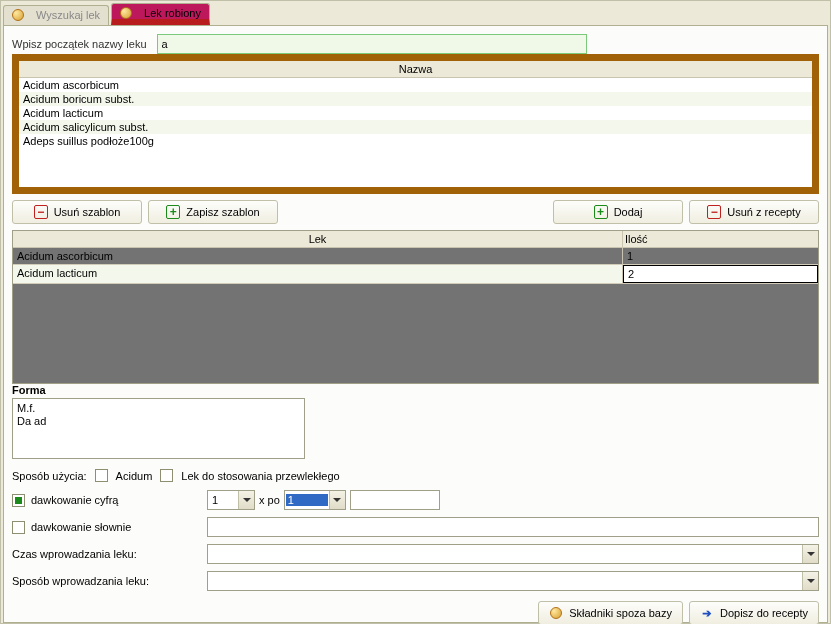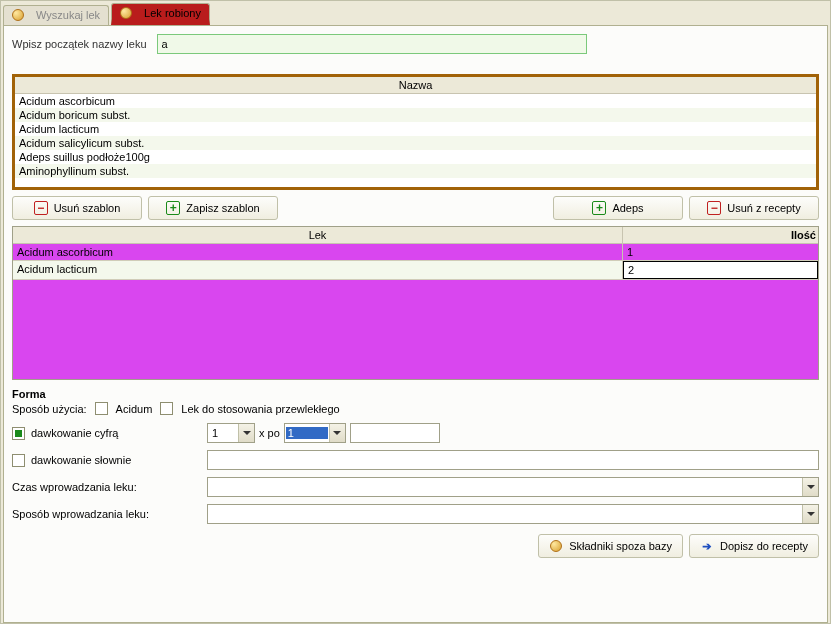--- a/index.html
+++ b/index.html
@@ -2,46 +2,46 @@
 <html><head>
 <meta charset="utf-8">
 <style>
 * { box-sizing: border-box; margin: 0; padding: 0; font-family: Tahoma, Arial, sans-serif; font-size: 11px; }
 body { background: #ece9d8; width: 831px; height: 624px; position: relative; }
 .window { width: 831px; height: 624px; padding: 2px; border: 1px solid #c0c0a8; background: #ece9d8; }
 
 .tabs { display: flex; height: 22px; margin-bottom: 0; }
 .tab { display: flex; gap: 12px; padding: 3px 8px; border: 1px solid #b0b090; border-bottom: none; background: #ece9d8; border-radius: 3px 3px 0 0; margin-right: 2px; cursor: pointer; }
 .tab.inactive { background: #e4e0d0; color: #888; margin-top: 2px; height: 20px; }
-.tab.active { background: #b91c1c; border-bottom: 6px solid #b91c1c; position: relative; z-index: 1; }
+.tab.active { background: #be185d; border-bottom: 6px solid #b91c1c; position: relative; z-index: 1; }
 .tab-icon { width: 12px; height: 12px; display: inline-flex; align-items: center; justify-content: center; }
 
 .panel { border: 1px solid #b0b090; background: #fcfcfa; padding: 8px; height: 598px; }
 
-.search-row { display: flex; align-items: center; gap: 10px; margin-bottom: 20px; }
+.search-row { display: flex; align-items: center; gap: 10px; margin-bottom: 0; }
 .search-label { color: #333; }
 .search-input { flex: 0 0 430px; height: 20px; border: 1px solid #7bc97b; background: #f0f9e8; padding: 2px 4px; }
 
-.name-table { border: 3px solid #a16207; background: #fff; margin-bottom: 6px; height: 116px; position: relative; }
+.name-table { border: 7px solid #a16207; background: #fff; margin-bottom: 6px; height: 140px; position: relative; }
 .name-header { text-align: center; background: #ece9d8; border-bottom: 1px solid #c8c4b0; padding: 2px; font-weight: normal; }
 .name-body { height: 94px; overflow-y: scroll; }
 .name-row { padding: 0 4px; line-height: 14px; cursor: pointer; }
 .name-row:nth-child(even) { background: #f4f8ec; }
 
 .btn-row { display: flex; gap: 6px; margin-bottom: 6px; }
 .btn-row .spacer { flex: 1; }
 .btn { display: flex; align-items: center; justify-content: center; gap: 6px; height: 24px; min-width: 130px; padding: 0 8px; border: 1px solid #c0c0a8; background: linear-gradient(#fdfdfb, #f0eee0); border-radius: 3px; cursor: pointer; }
 .btn .icon { width: 14px; height: 14px; display: inline-flex; align-items: center; justify-content: center; border: 1px solid #888; border-radius: 2px; font-weight: bold; font-size: 12px; line-height: 1; }
 .btn .icon.plus { color: #1a8a1a; border-color: #1a8a1a; }
 .btn .icon.minus { color: #c02020; border-color: #c02020; }
 
-.lek-table { border: 1px solid #a0a088; background: #d946ef; height: 154px; margin-bottom: 8px; }
+.lek-table { border: 1px solid #a0a088; background: #737373; height: 154px; }
 .lek-header { display: flex; background: #ece9d8; border-bottom: 1px solid #c8c4b0; }
 .lek-header .col-lek { flex: 1; text-align: center; padding: 2px; border-right: 1px solid #c8c4b0; }
-.lek-header .col-ilosc { width: 195px; text-align: right; padding: 2px; font-weight: bold; }
+.lek-header .col-ilosc { width: 195px; text-align: left; padding: 2px; }
 .lek-row { display: flex; border-bottom: 1px solid #d0ccb8; }
 .lek-row .cell-lek { flex: 1; padding: 2px 4px; border-right: 1px solid #c8c4b0; }
 .lek-row .cell-ilosc { width: 195px; padding: 2px 4px; }
 .lek-row.editing .cell-ilosc { border: 1px solid #000; background: #fff; }
 .lek-row.editing .cell-lek { background: #f4f8ec; }
 
 .forma-label { margin-bottom: 2px; font-weight: bold; }
 .forma-box { width: 293px; height: 61px; border: 1px solid #a0a088; background: #fff; padding: 3px 4px; margin-bottom: 10px; line-height: 13px; white-space: pre; }
 
 .usage-row { display: flex; align-items: center; gap: 8px; margin-bottom: 8px; }
@@ -101,37 +101,36 @@
     </div>
 
     <div class="name-table">
       <div class="name-header">Nazwa</div>
       <div class="name-body">
         <div class="name-row">Acidum ascorbicum</div>
         <div class="name-row">Acidum boricum subst.</div>
         <div class="name-row">Acidum lacticum</div>
         <div class="name-row">Acidum salicylicum subst.</div>
         <div class="name-row">Adeps suillus podłoże100g</div>
-        <div class="name-row">Aminophyllinum subst.</div>
       </div>
     </div>
 
     <div class="btn-row">
       <div class="btn">
         <span class="icon minus">−</span>
         <span>Usuń szablon</span>
       </div>
       <div class="btn">
         <span class="icon plus">+</span>
         <span>Zapisz szablon</span>
       </div>
       <div class="spacer"></div>
       <div class="btn">
         <span class="icon plus">+</span>
-        <span>Adeps</span>
+        <span>Dodaj</span>
       </div>
       <div class="btn">
         <span class="icon minus">−</span>
         <span>Usuń z recepty</span>
       </div>
     </div>
 
     <div class="lek-table">
       <div class="lek-header">
         <div class="col-lek">Lek</div>
@@ -141,20 +140,22 @@
         <div class="cell-lek">Acidum ascorbicum</div>
         <div class="cell-ilosc">1</div>
       </div>
       <div class="lek-row editing">
         <div class="cell-lek">Acidum lacticum</div>
         <div class="cell-ilosc">2</div>
       </div>
     </div>
 
     <div class="forma-label">Forma</div>
+    <div class="forma-box">M.f.
+Da ad</div>
 
     <div class="usage-row">
       <span>Sposób użycia:</span>
       <span class="chk"></span>
       <span>Acidum</span>
       <span class="chk"></span>
       <span>Lek do stosowania przewlekłego</span>
     </div>
 
     <div class="dose-grid">

